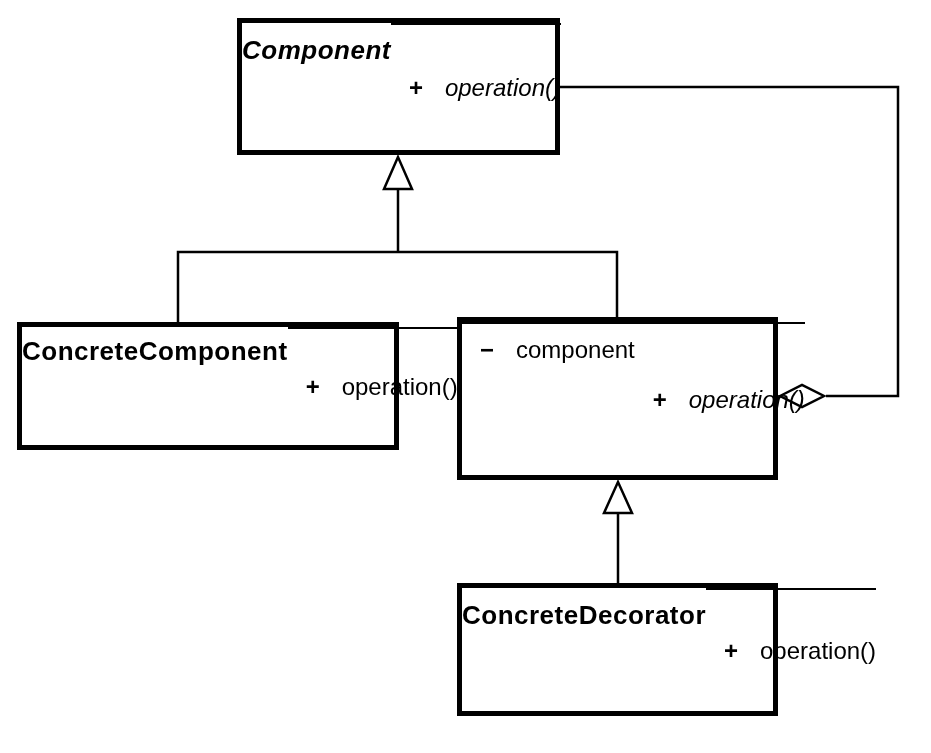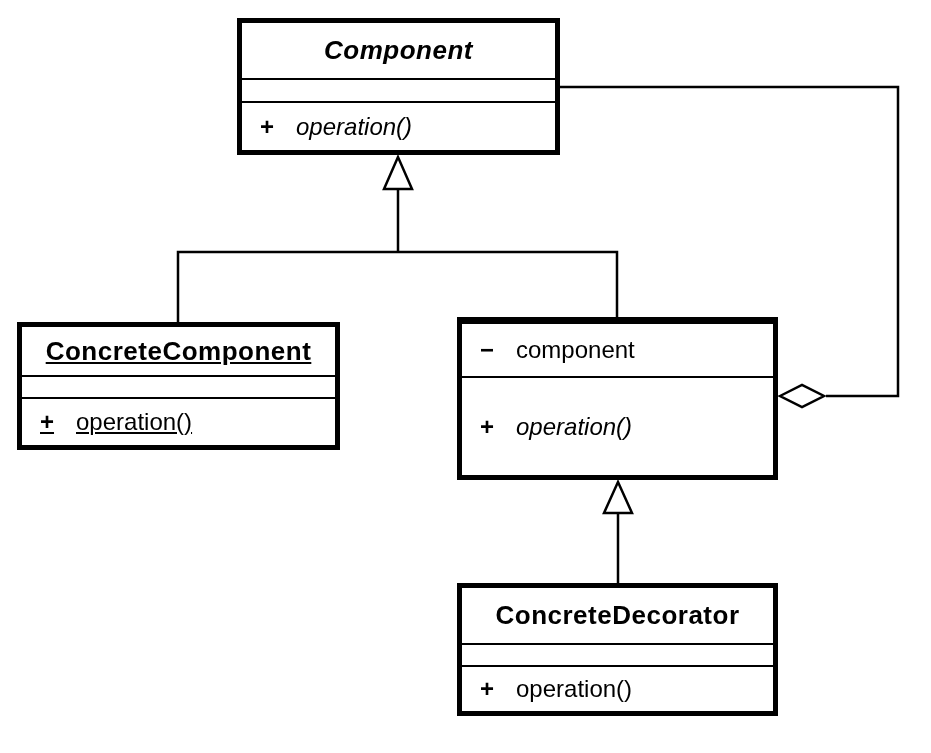--- a/index.html
+++ b/index.html
@@ -16,21 +16,21 @@
     position: absolute;
     left: 0; top: 0;
     width: 931px; height: 753px;
   }
   .uml-class {
     position: absolute;
     box-sizing: border-box;
     background: #ffffff;
     border: 5px solid #000000;
     display: flex;
-    flex-direction: column;
+    flex-direction: row;
   }
   .uml-title {
     display: flex;
     align-items: center;
     justify-content: center;
     font-weight: bold;
     font-size: 26px;
     letter-spacing: 0.5px;
     flex: 0 0 auto;
   }
@@ -55,21 +55,21 @@
     width: 36px;
     flex: 0 0 auto;
   }
   .member .mname.abstract { font-style: italic; }
 
   
   #box-component          { left: 237px; top:  18px; width: 323px; height: 137px; }
   #box-component .uml-title          { height: 55px; }
   #box-component .compartment.attrs  { height: 21px; }
 
-  #box-concrete-component { left:  17px; top: 322px; width: 323px; height: 128px; text-decoration: underline; }
+  #box-concrete-component { left:  17px; top: 322px; width: 382px; height: 128px; }
   #box-concrete-component .uml-title         { height: 48px; }
   #box-concrete-component .compartment.attrs { height: 20px; }
 
   #box-decorator          { left: 457px; top: 317px; width: 321px; height: 163px; }
   #box-decorator .uml-title          { height: 53px; }
   #box-decorator .compartment.attrs  { height: 52px; }
 
   #box-concrete-decorator { left: 457px; top: 583px; width: 321px; height: 133px; }
   #box-concrete-decorator .uml-title         { height: 55px; }
   #box-concrete-decorator .compartment.attrs { height: 20px; }

